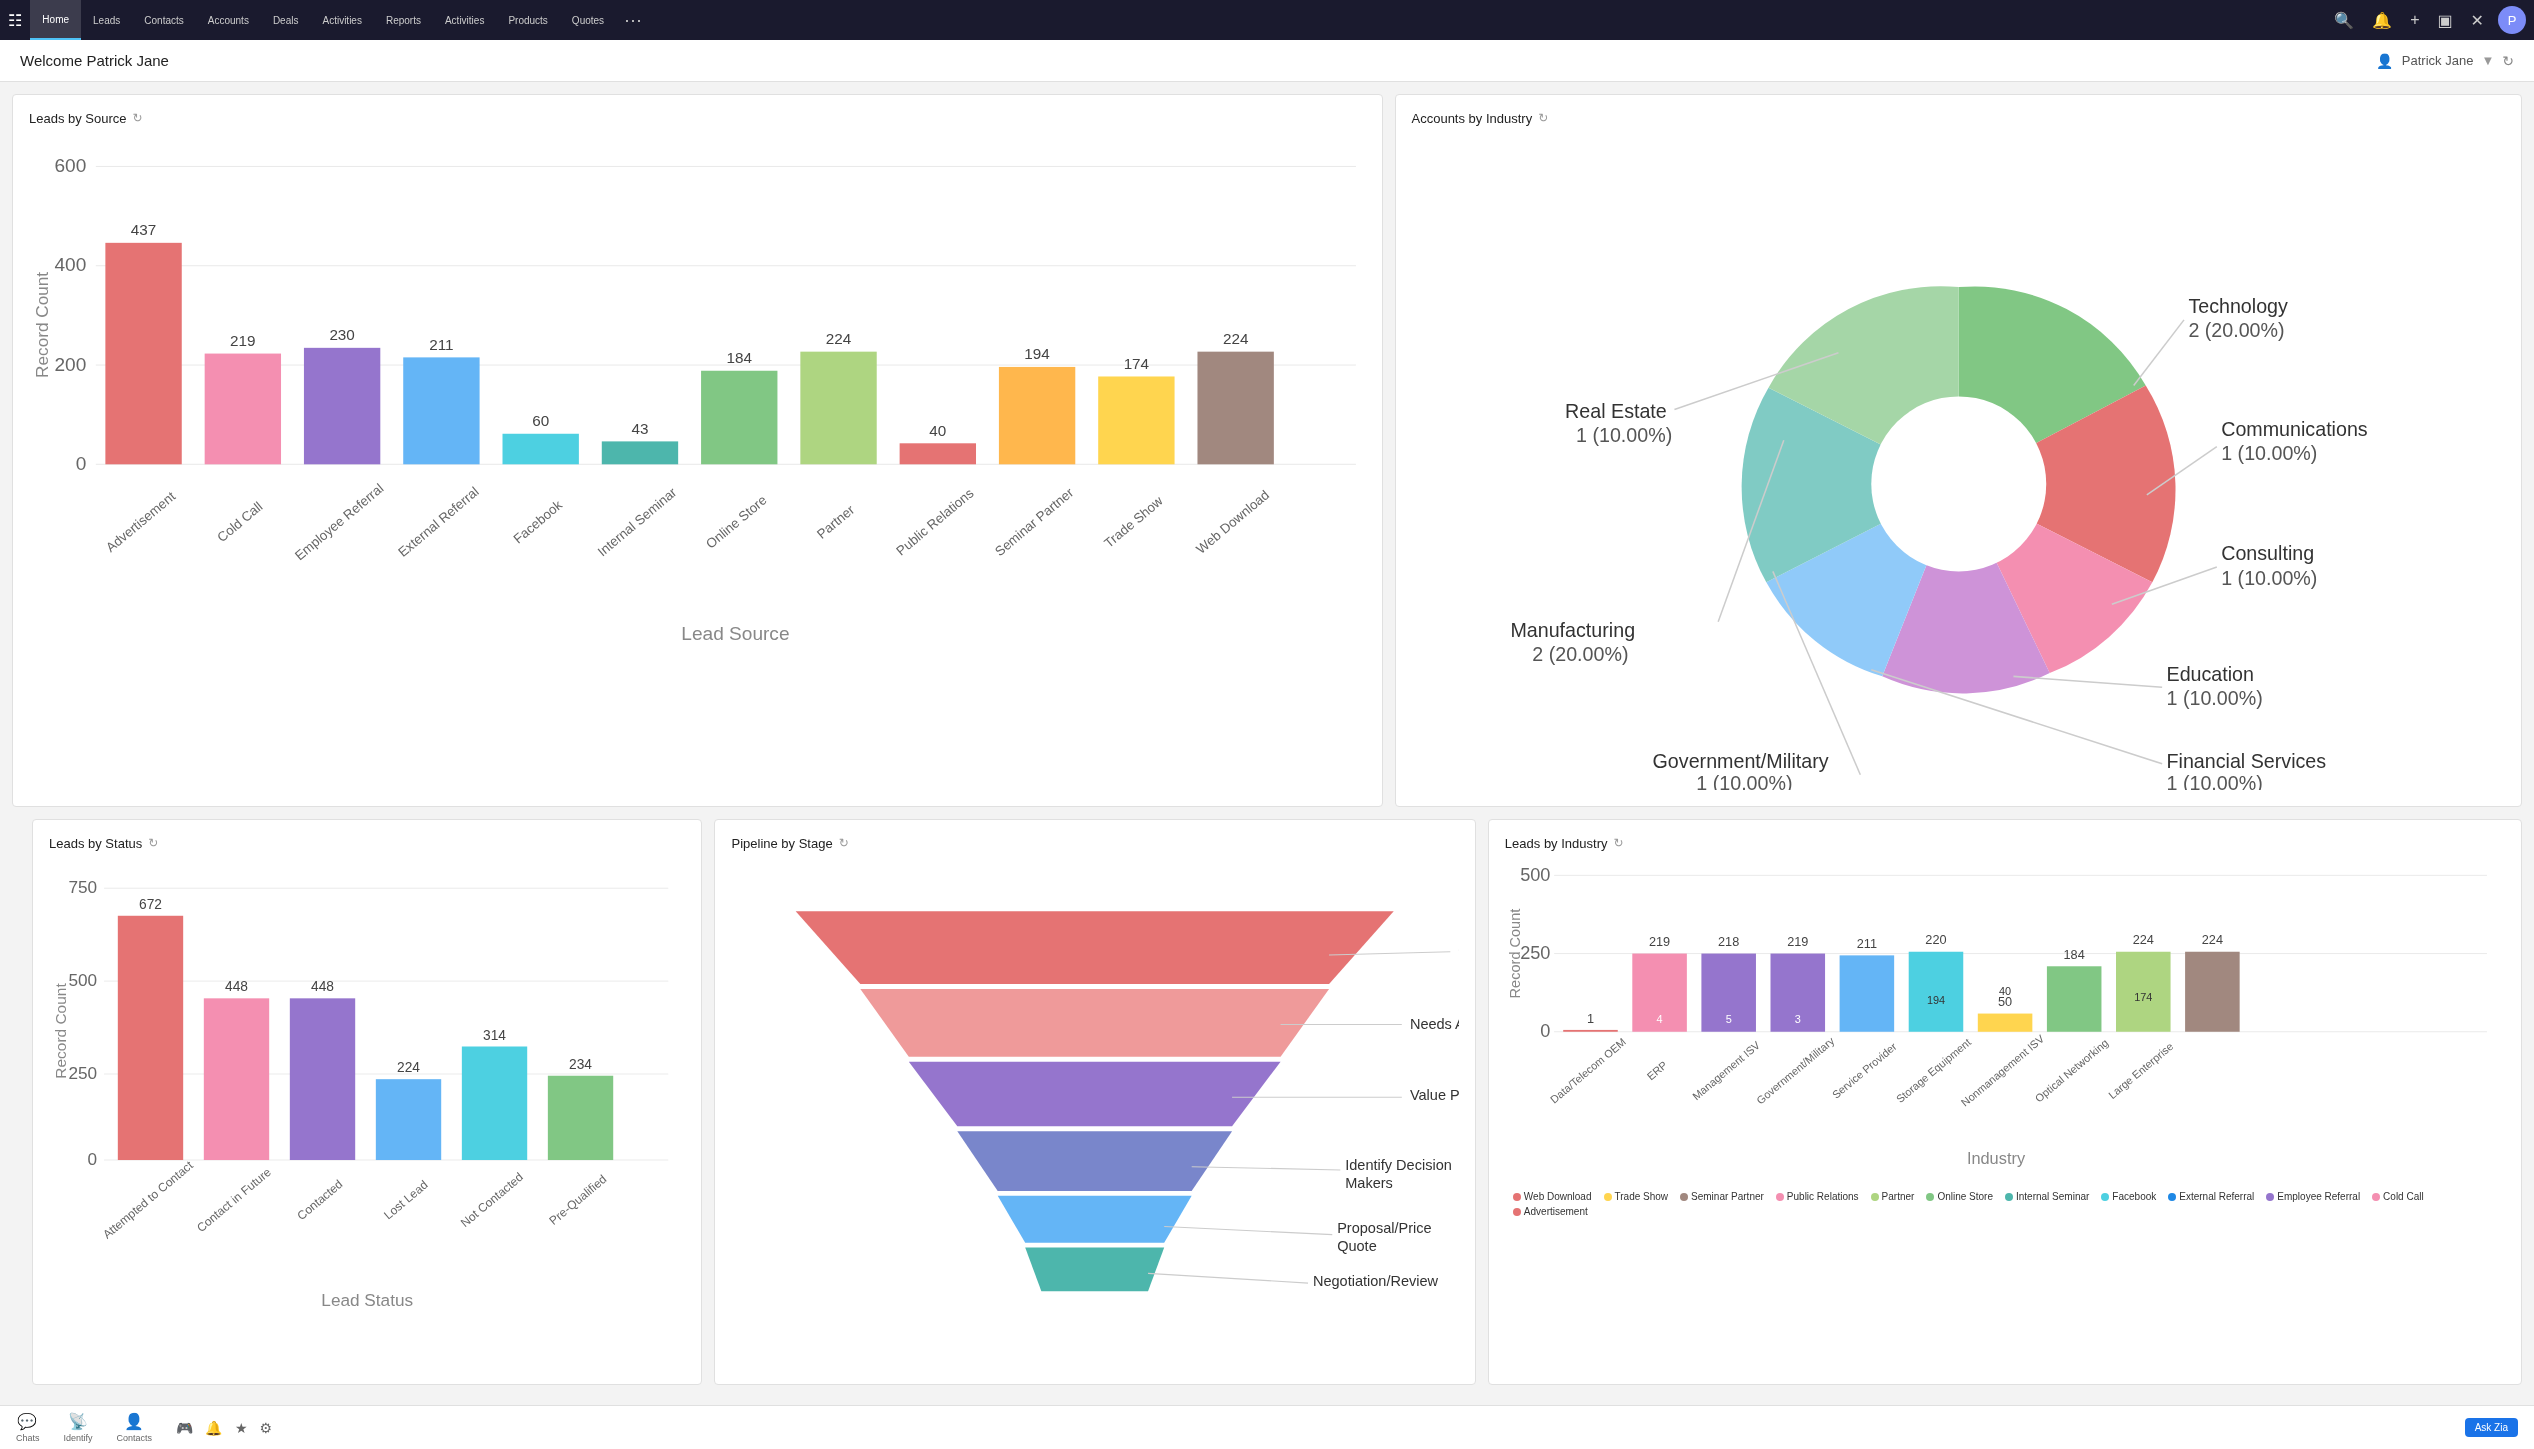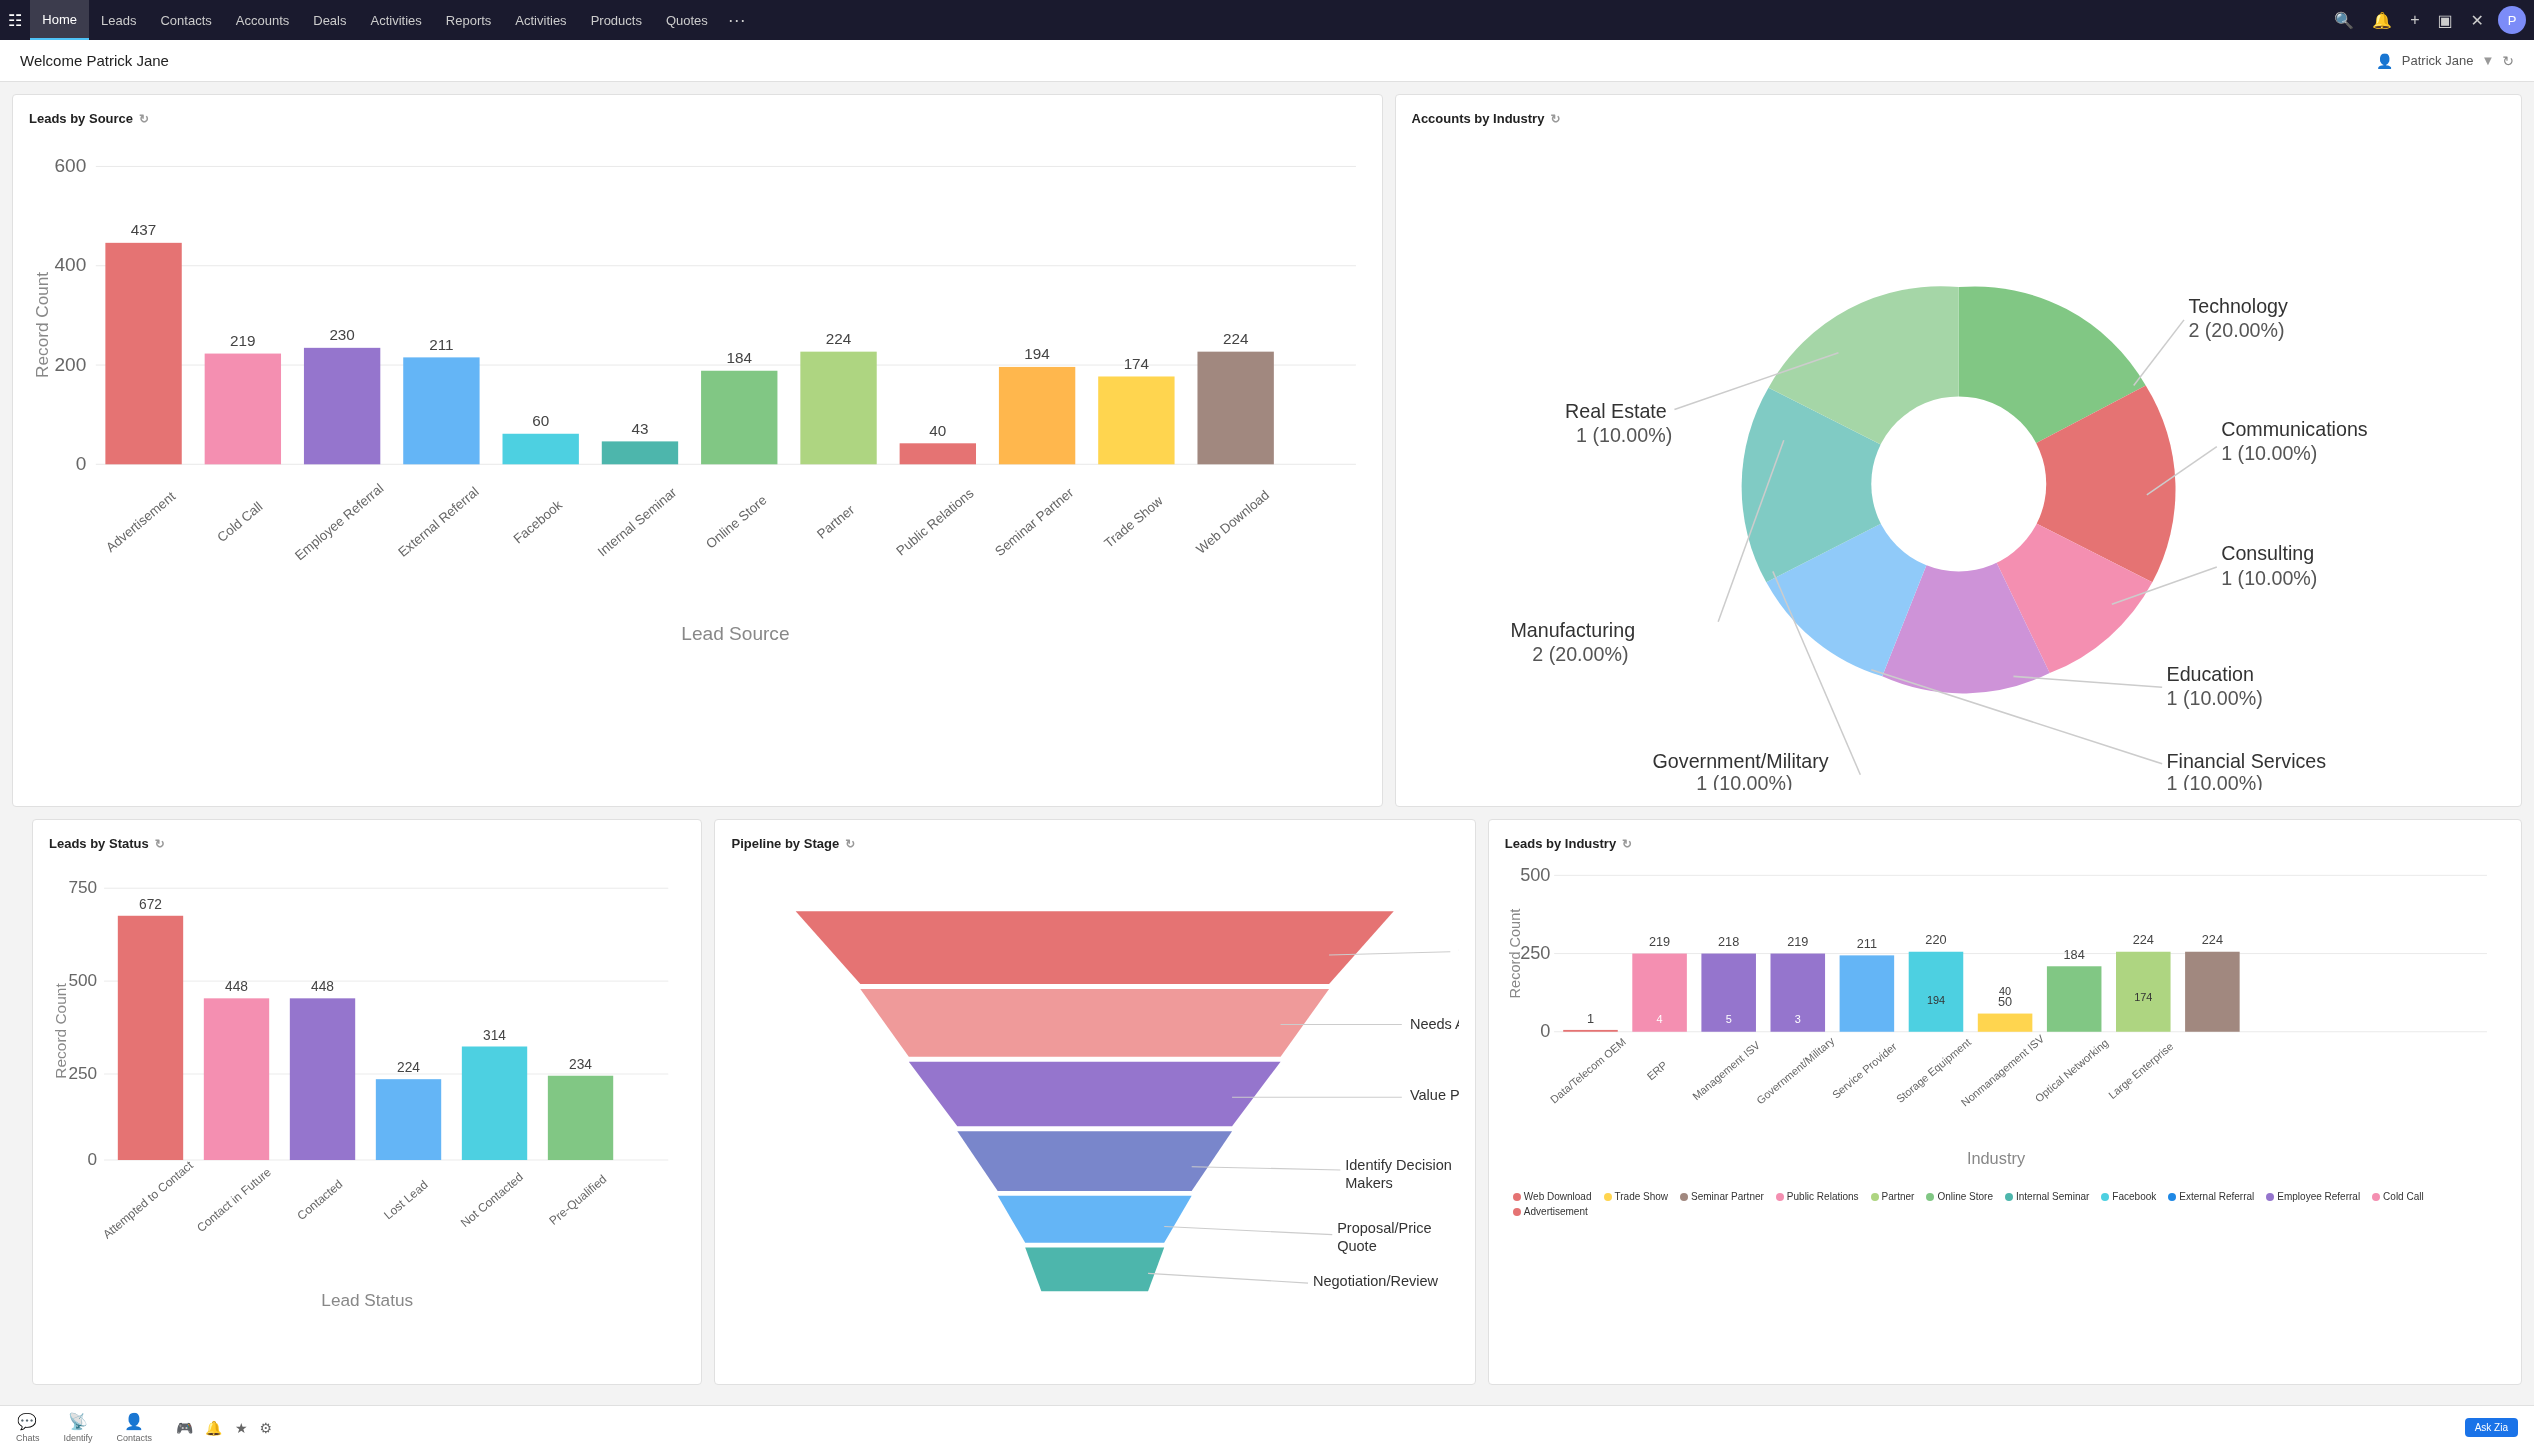--- a/index.html
+++ b/index.html
@@ -9,21 +9,21 @@
     .topnav {
       background: #1a1a2e;
       display: flex; align-items: center;
       height: 40px; padding: 0 8px;
       flex-shrink: 0;
     }
     .topnav-logo { color: #fff; font-size: 16px; margin-right: 8px; cursor: pointer; }
     .topnav-items { display: flex; align-items: center; flex: 1; }
     .topnav-item {
       color: #ccc; padding: 0 12px; height: 40px; display: flex; align-items: center;
-      cursor: pointer; font-size: 13px; white-space: nowrap;
+      cursor: pointer; font-size: 10px; white-space: nowrap;
     }
     .topnav-item.active { color: #fff; background: rgba(255,255,255,0.15); border-bottom: 2px solid #4fc3f7; }
     .topnav-more { color: #ccc; font-size: 18px; cursor: pointer; padding: 0 8px; }
     .topnav-right { display: flex; align-items: center; gap: 10px; margin-left: auto; }
     .topnav-icon { color: #ccc; font-size: 16px; cursor: pointer; padding: 4px; }
     .topnav-avatar { width: 28px; height: 28px; border-radius: 50%; background: #7c8cf8; display: flex; align-items: center; justify-content: center; color: #fff; font-size: 13px; cursor: pointer; }
 
     
     .welcome-bar {
       background: #fff; padding: 12px 20px; display: flex; justify-content: space-between;
@@ -33,21 +33,21 @@
     .user-info { display: flex; align-items: center; gap: 8px; color: #555; font-size: 13px; }
     .user-info-icon { color: #e57373; font-size: 14px; }
     .refresh-btn { color: #888; font-size: 14px; cursor: pointer; }
 
     
     .main { flex: 1; overflow-y: auto; padding: 12px; display: flex; flex-direction: column; gap: 12px; }
 
     
     .row { display: flex; gap: 12px; }
     .card { background: #fff; border-radius: 4px; border: 1px solid #e0e0e0; padding: 16px; flex: 1; }
-    .card-title { font-size: 13px; font-weight: 700; color: #222; margin-bottom: 8px; display: flex; align-items: flex-end; gap: 6px; }
+    .card-title { font-size: 13px; font-weight: 400; color: #222; margin-bottom: 8px; display: flex; align-items: flex-start; gap: 6px; }
     .card-title-refresh { color: #999; font-size: 12px; cursor: pointer; }
 
     
     .chart-area { position: relative; width: 100%; }
     .bar-chart-svg { width: 100%; }
     .axis-label { font-size: 10px; fill: #666; }
 
     
     .pie-container { display: flex; align-items: center; justify-content: flex-end; }
 

